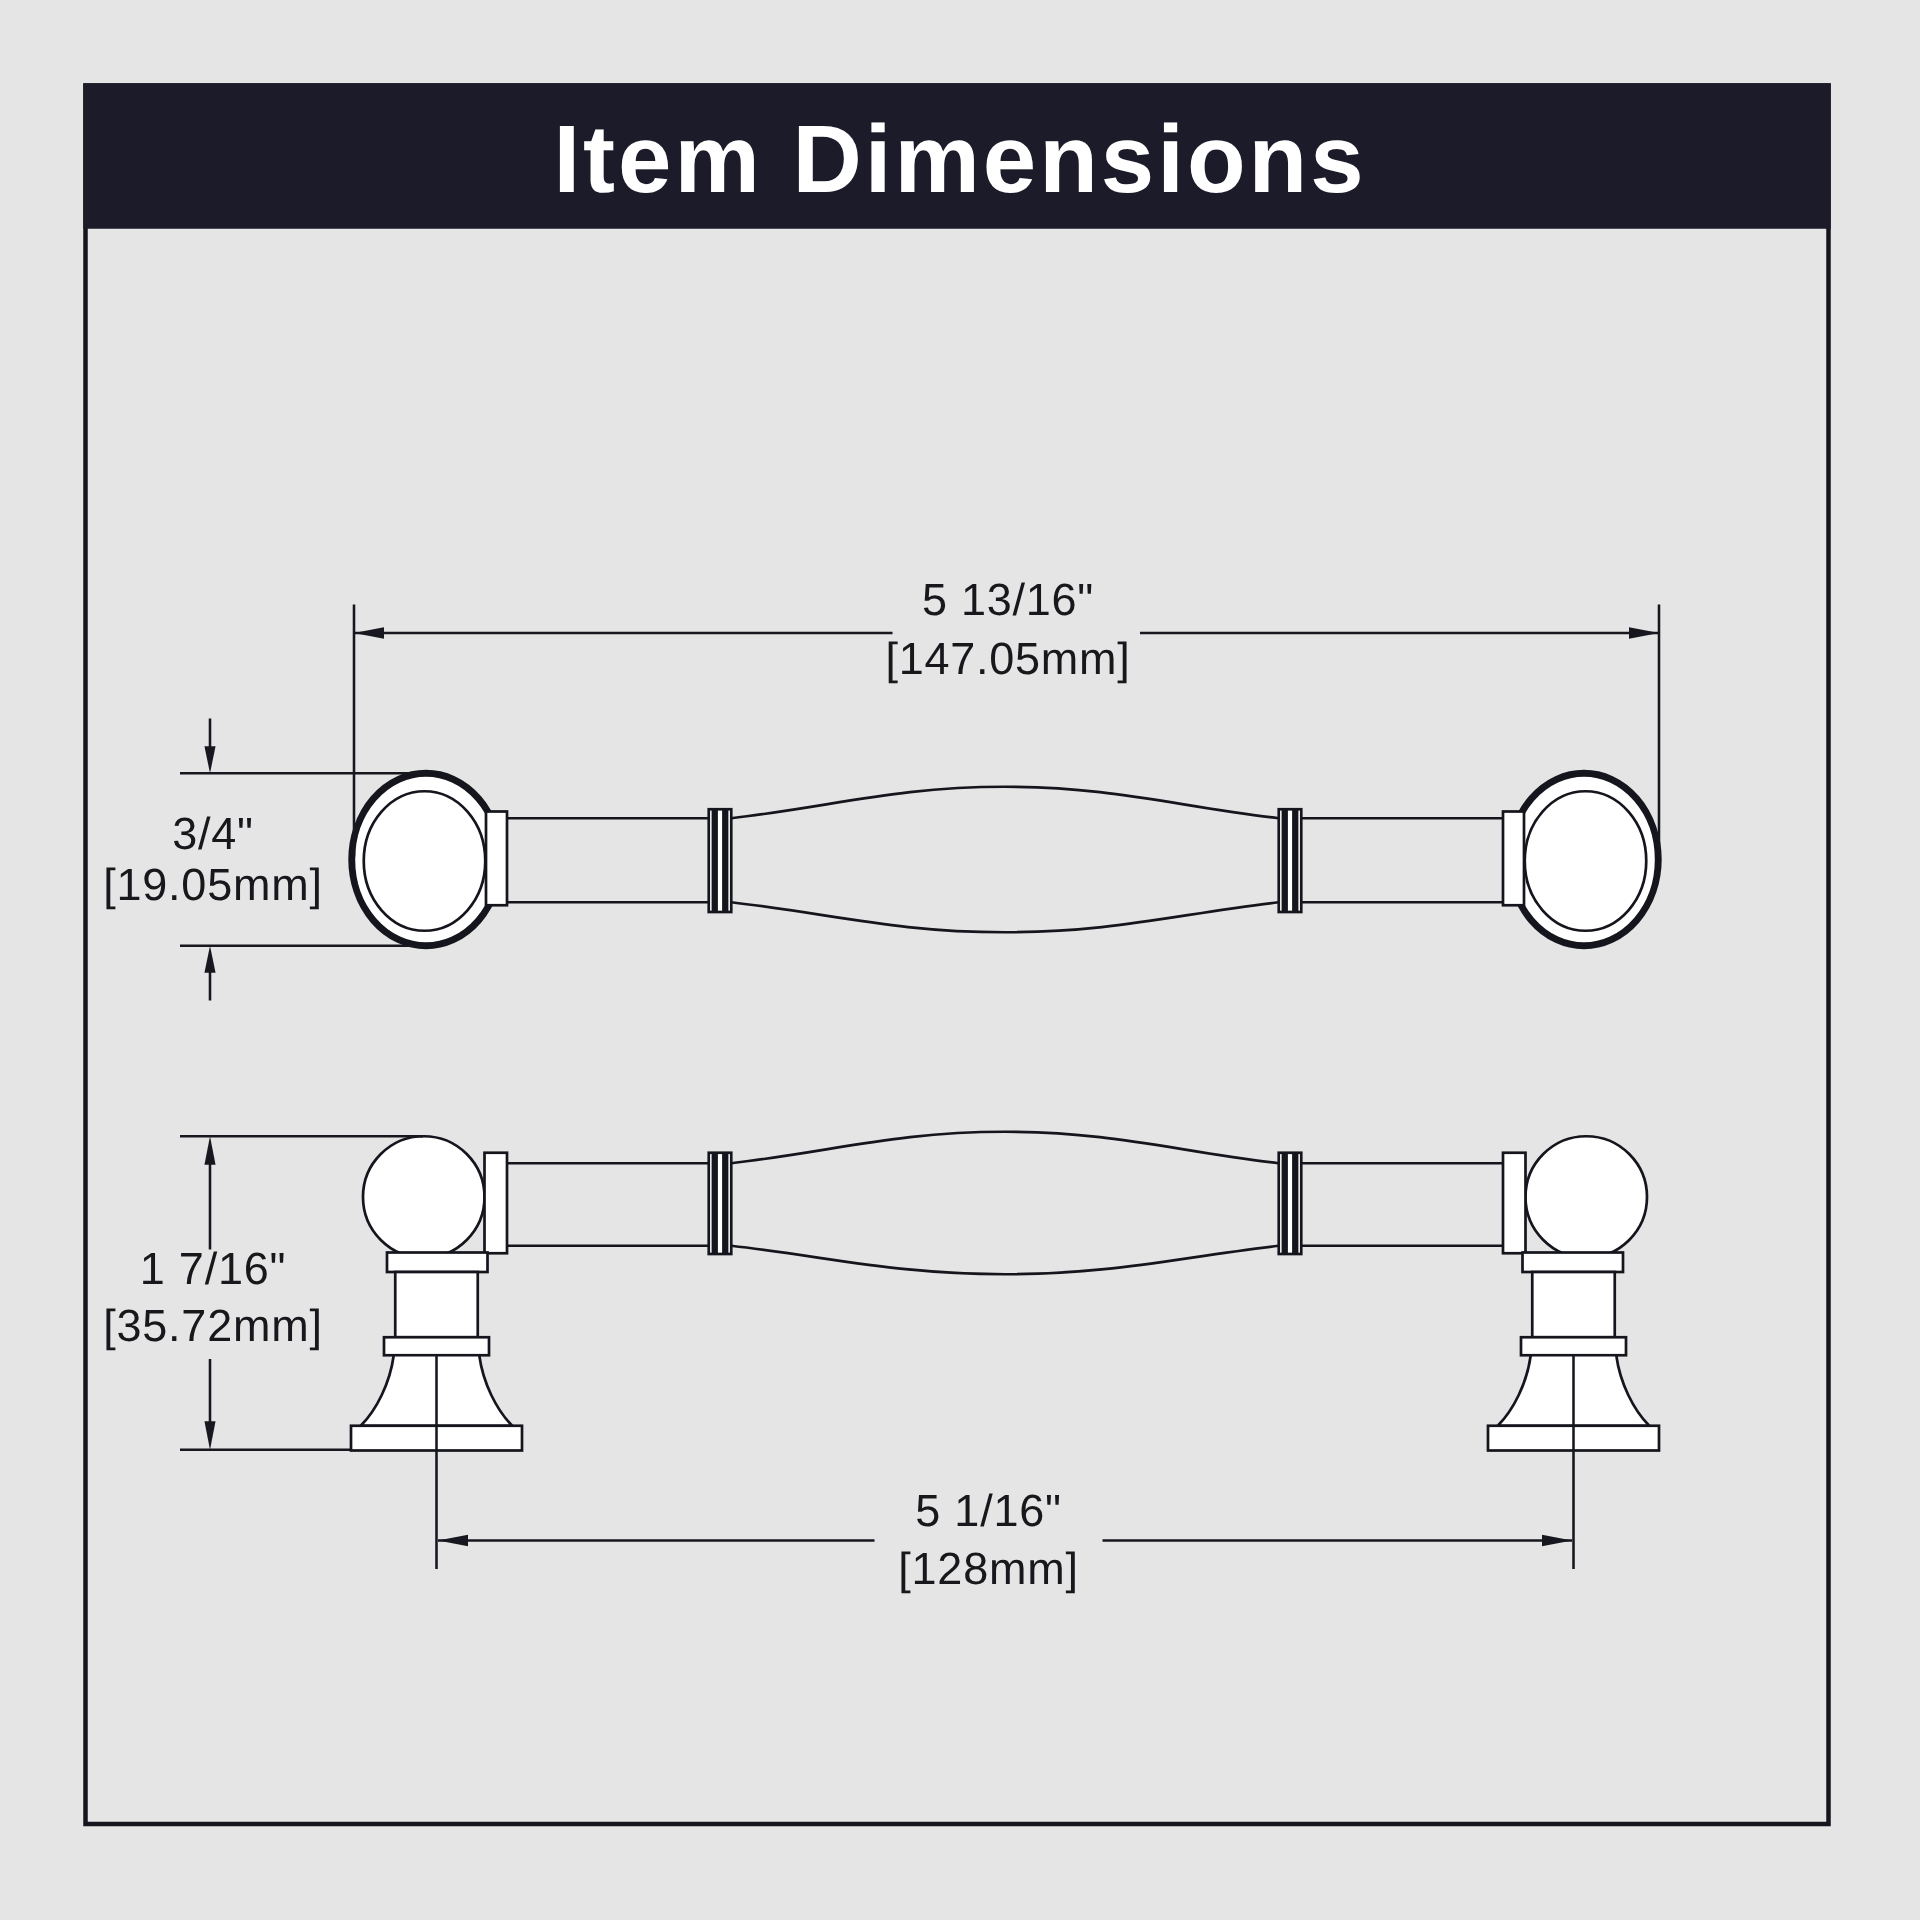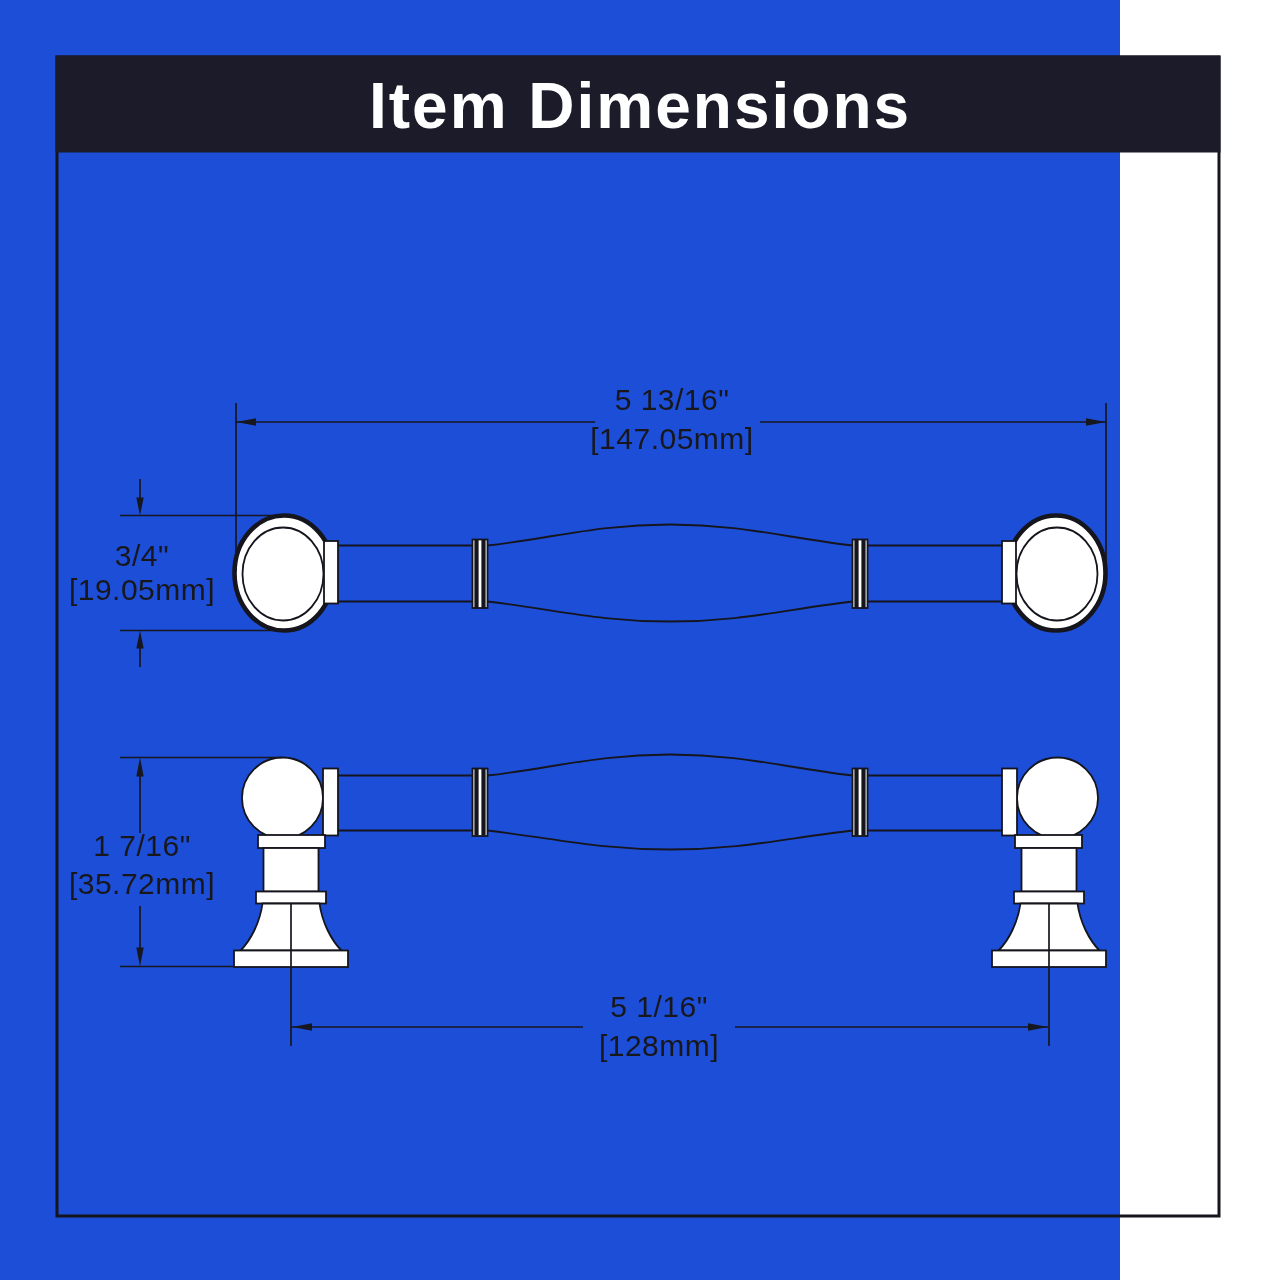--- a/index.html
+++ b/index.html
@@ -5,23 +5,23 @@
   html, body {
     margin: 0;
     padding: 0;
     background: #ffffff;
     width: 1280px;
     height: 1280px;
     overflow: hidden;
   }
   #stage {
     position: relative;
-    width: 1120px;
+    width: 1280px;
     height: 1280px;
-    background: #1d4ed8;
+    background: #e5e5e5;
   }
   svg { display: block; }
 
   .outline {
     stroke: #15151d;
     stroke-width: 1.8;
     fill: none;
     stroke-linecap: butt;
     stroke-linejoin: round;
   }

